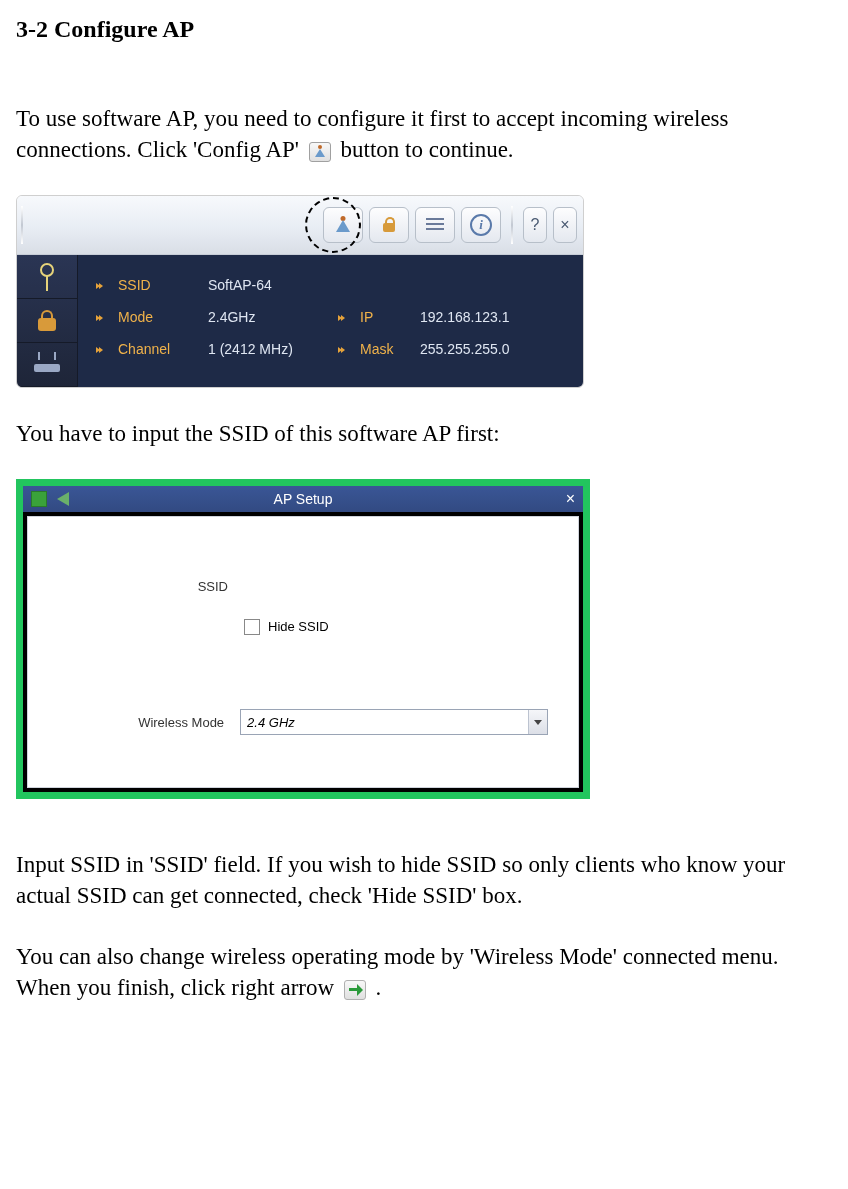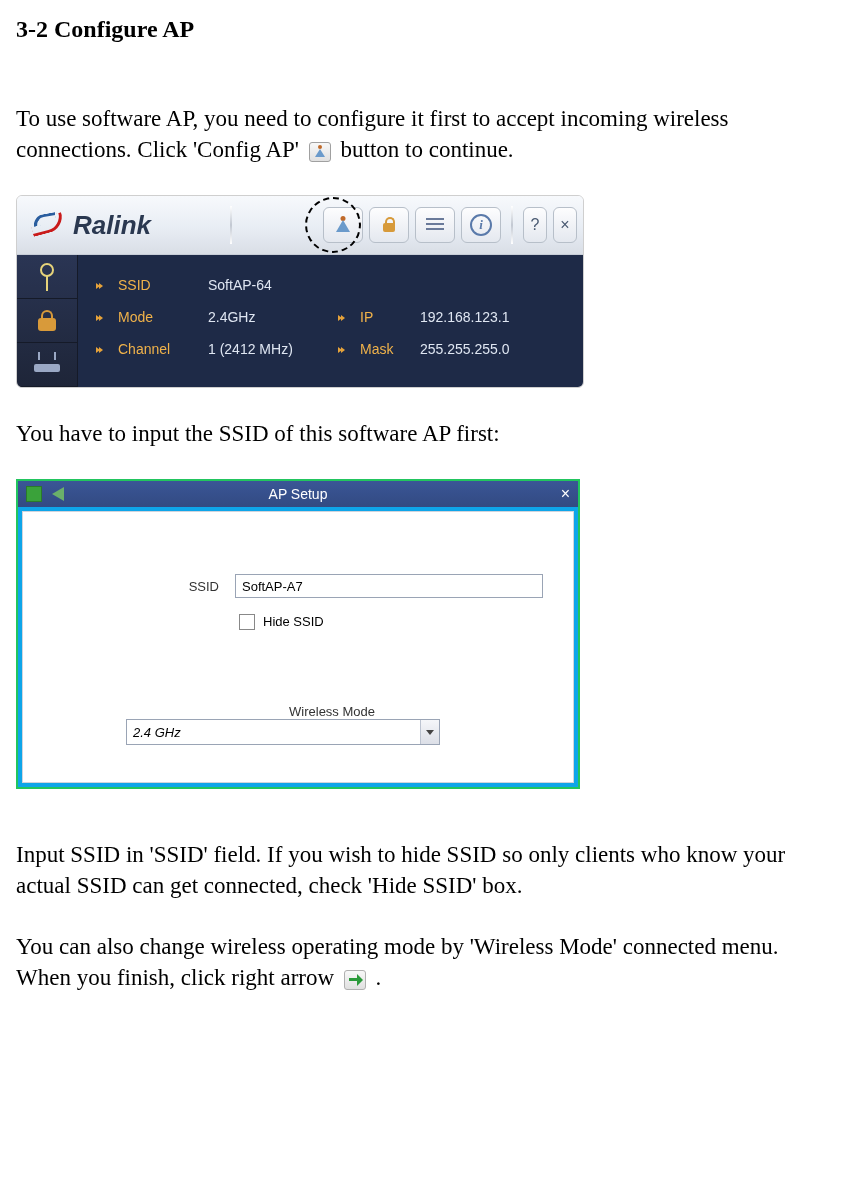--- a/index.html
+++ b/index.html
@@ -243,22 +243,22 @@
   .bullet::after{
     content:"";position:absolute;left:3px;top:3px;width:0;height:0;
     border-top:3px solid transparent;border-bottom:3px solid transparent;border-left:4px solid #e6a23a;
   }
   .label{ color:#f0b24a; }
   .value{ color:#dfe6f2; }
 
   
   .apsetup-window{
     width:560px;
-    border:2px solid #22c55e;
-    background:#0ea5e9;
+    border:7px solid #22c55e;
+    background:#000000;
     margin:20px 0 50px 0;
     font-family:Tahoma, Verdana, sans-serif;
     font-size:13px;
   }
   .apsetup-titlebar{
     height:26px;
     background:linear-gradient(#3a5696,#324a82);
     display:flex;
     align-items:center;
     position:relative;
@@ -331,24 +331,20 @@
 <div class="section-title">3-2 Configure AP</div>
 
 <p class="body-text">
   <span>To use software AP, you need to configure it first to accept incoming wireless connections. Click 'Config AP' </span>
   <span class="icon-inline antenna-icon"></span>
   <span> button to continue.</span>
 </p>
 
 <div class="ralink-window">
   <div class="ralink-top">
-    <div class="ralink-logo">
-      <div class="logo-mark"></div>
-      <div class="logo-text">Ralink</div>
-    </div>
     <div class="divider"></div>
     <div class="toolbar">
       <div class="tool-btn">
           <div class="antenna-big"></div>
         </div>
       <div class="tool-btn">
           <div class="lock-big"></div>
         </div>
       <div class="tool-btn">
           <div class="list-big"></div>
@@ -404,27 +400,26 @@
 <div class="apsetup-window">
   <div class="apsetup-titlebar">
     <div class="ap-stop"></div>
     <div class="ap-back"></div>
     <div class="ap-title">AP Setup</div>
     <div class="ap-close">×</div>
   </div>
   <div class="apsetup-body">
     <div class="field-row" style="top:62px;">
       <div class="field-label">SSID</div>
-      <input class="text-input" value="SoftAP-A7" style="">
     </div>
     <div class="checkbox-row" style="top:102px;">
       <div class="chk"></div>
       <span>Hide SSID</span>
     </div>
-    <div class="field-row" style="top:192px;flex-direction:column;">
+    <div class="field-row" style="top:192px;">
       <div class="field-label">Wireless Mode</div>
       <div class="select-box">
         <span class="select-text">2.4 GHz</span>
         <div class="select-arrow"></div>
       </div>
     </div>
   </div>
 </div>
 
 <p class="body-text">Input SSID in 'SSID' field. If you wish to hide SSID so only clients who know your actual SSID can get connected, check 'Hide SSID' box.</p>

